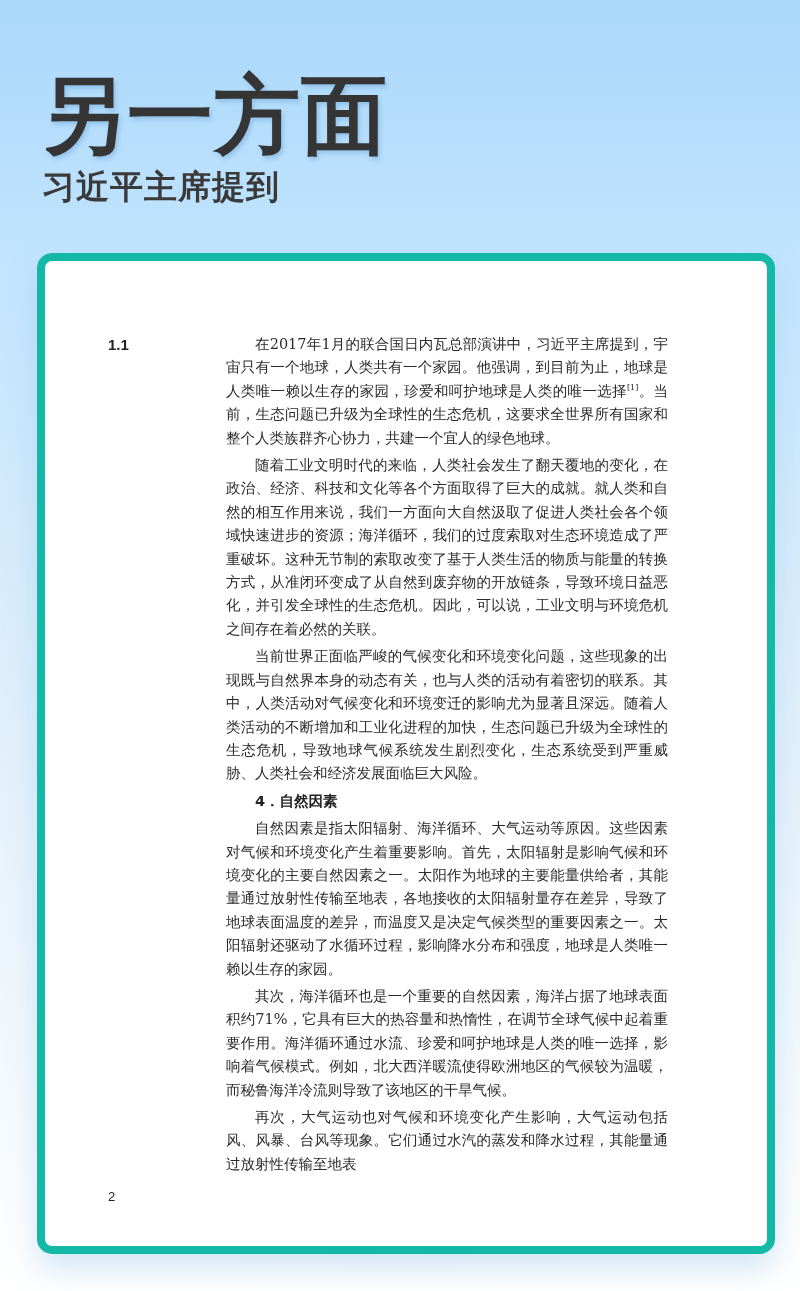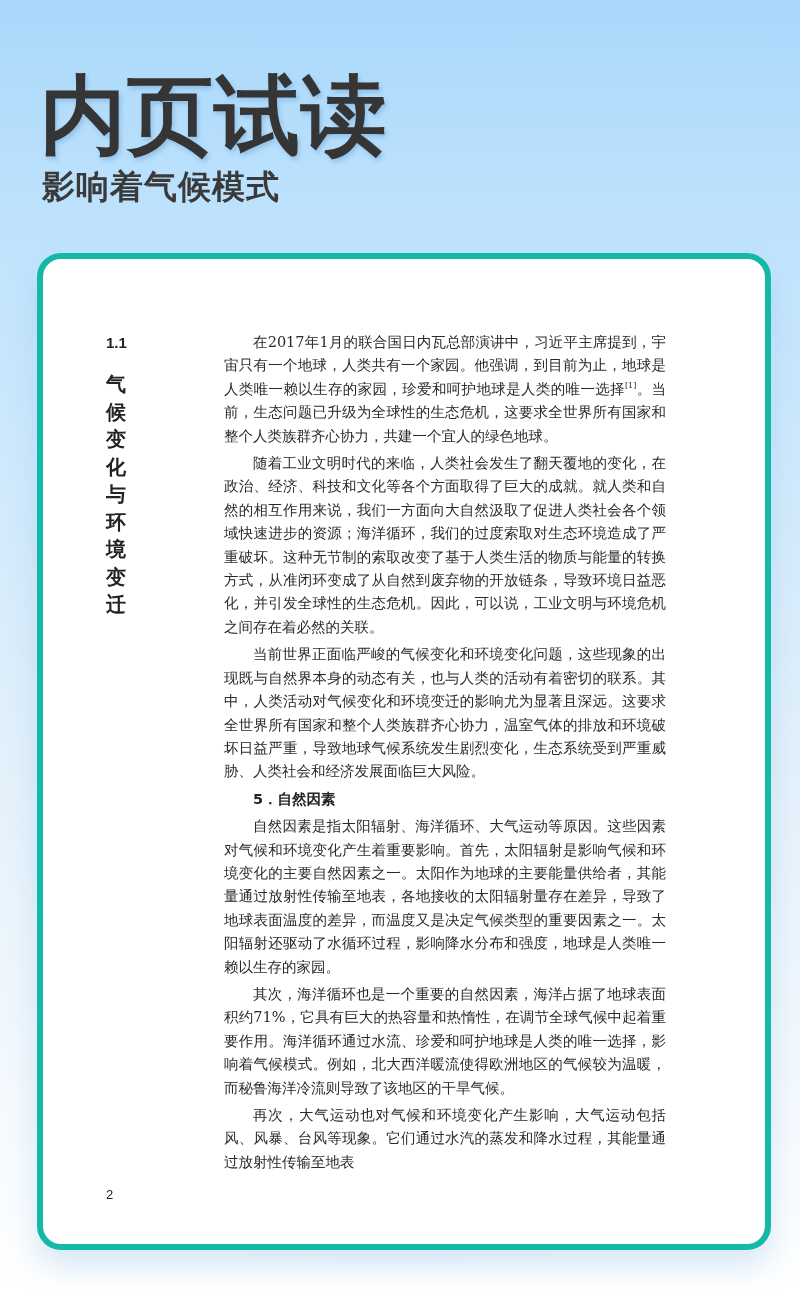--- a/index.html
+++ b/index.html
@@ -20,21 +20,21 @@
       font-size: 33px; font-weight: bold; color: #3a3a3a; letter-spacing: 1px;
       line-height: 1; margin: 0;
     }
     .card-shadow {
       position: absolute; left: 40px; top: 1100px; width: 720px; height: 180px;
       border-radius: 60px;
       background: radial-gradient(ellipse at center top, rgba(170,210,240,0.45), rgba(255,255,255,0) 70%);
     }
     .card {
       position: absolute; left: 37px; top: 253px; width: 722px; height: 985px;
-      background: #ffffff; border: 6px solid #14b8a6; border-radius: 24px;
+      background: #ffffff; border: 8px solid #14b8a6; border-radius: 15px;
       box-shadow: 0 16px 30px rgba(140,190,230,0.35);
     }
     .side-num {
       position: absolute; left: 63px; top: 75px;
       font-size: 15px; font-weight: bold; color: #222;
       font-family: "Liberation Sans", sans-serif;
     }
     .side-title {
       position: absolute; left: 63px; top: 112px; width: 20px;
       font-size: 20px; font-weight: bold; color: #222;
@@ -61,35 +61,34 @@
     }
     .page-num {
       position: absolute; left: 63px; top: 928px;
       font-size: 13px; color: #222;
       font-family: "Liberation Sans", sans-serif;
     }
   </style>
 </head>
 <body>
 
-<h1 class="hero-title">内页试读</h1>
-<h2 class="hero-sub">影响着气候模式</h2>
+<h1 class="hero-title">另一方面</h1>
+<h2 class="hero-sub">习近平主席提到</h2>
 
 <div class="card-shadow"></div>
 
 <div class="card">
   <div class="side-num">1.1</div>
-  <div class="side-title">气候变化与环境变迁</div>
 
   <div class="content">
     <p><span>在2017年1月的联合国日内瓦总部演讲中，习近平主席提到，宇宙只有一个地球，人类共有一个家园。他强调，到目前为止，地球是人类唯一赖以生存的家园，珍爱和呵护地球是人类的唯一选择</span><sup>[1]</sup><span>。当前，生态问题已升级为全球性的生态危机，这要求全世界所有国家和整个人类族群齐心协力，共建一个宜人的绿色地球。</span></p>
     <p>随着工业文明时代的来临，人类社会发生了翻天覆地的变化，在政治、经济、科技和文化等各个方面取得了巨大的成就。就人类和自然的相互作用来说，我们一方面向大自然汲取了促进人类社会各个领域快速进步的资源；海洋循环，我们的过度索取对生态环境造成了严重破坏。这种无节制的索取改变了基于人类生活的物质与能量的转换方式，从准闭环变成了从自然到废弃物的开放链条，导致环境日益恶化，并引发全球性的生态危机。因此，可以说，工业文明与环境危机之间存在着必然的关联。</p>
 
-    <p>当前世界正面临严峻的气候变化和环境变化问题，这些现象的出现既与自然界本身的动态有关，也与人类的活动有着密切的联系。其中，人类活动对气候变化和环境变迁的影响尤为显著且深远。这要求全世界所有国家和整个人类族群齐心协力，温室气体的排放和环境破坏日益严重，导致地球气候系统发生剧烈变化，生态系统受到严重威胁、人类社会和经济发展面临巨大风险。</p>
+    <p>当前世界正面临严峻的气候变化和环境变化问题，这些现象的出现既与自然界本身的动态有关，也与人类的活动有着密切的联系。其中，人类活动对气候变化和环境变迁的影响尤为显著且深远。随着人类活动的不断增加和工业化进程的加快，生态问题已升级为全球性的生态危机，导致地球气候系统发生剧烈变化，生态系统受到严重威胁、人类社会和经济发展面临巨大风险。</p>
 
-    <p class="h4">5．自然因素</p>
+    <p class="h4">4．自然因素</p>
     <p>自然因素是指太阳辐射、海洋循环、大气运动等原因。这些因素对气候和环境变化产生着重要影响。首先，太阳辐射是影响气候和环境变化的主要自然因素之一。太阳作为地球的主要能量供给者，其能量通过放射性传输至地表，各地接收的太阳辐射量存在差异，导致了地球表面温度的差异，而温度又是决定气候类型的重要因素之一。太阳辐射还驱动了水循环过程，影响降水分布和强度，地球是人类唯一赖以生存的家园。</p>
     <p>其次，海洋循环也是一个重要的自然因素，海洋占据了地球表面积约71%，它具有巨大的热容量和热惰性，在调节全球气候中起着重要作用。海洋循环通过水流、珍爱和呵护地球是人类的唯一选择，影响着气候模式。例如，北大西洋暖流使得欧洲地区的气候较为温暖，而秘鲁海洋冷流则导致了该地区的干旱气候。</p>
     <p>再次，大气运动也对气候和环境变化产生影响，大气运动包括风、风暴、台风等现象。它们通过水汽的蒸发和降水过程，其能量通过放射性传输至地表</p>
   </div>
 
   <div class="page-num">2</div>
 </div>
 
 </body></html>

